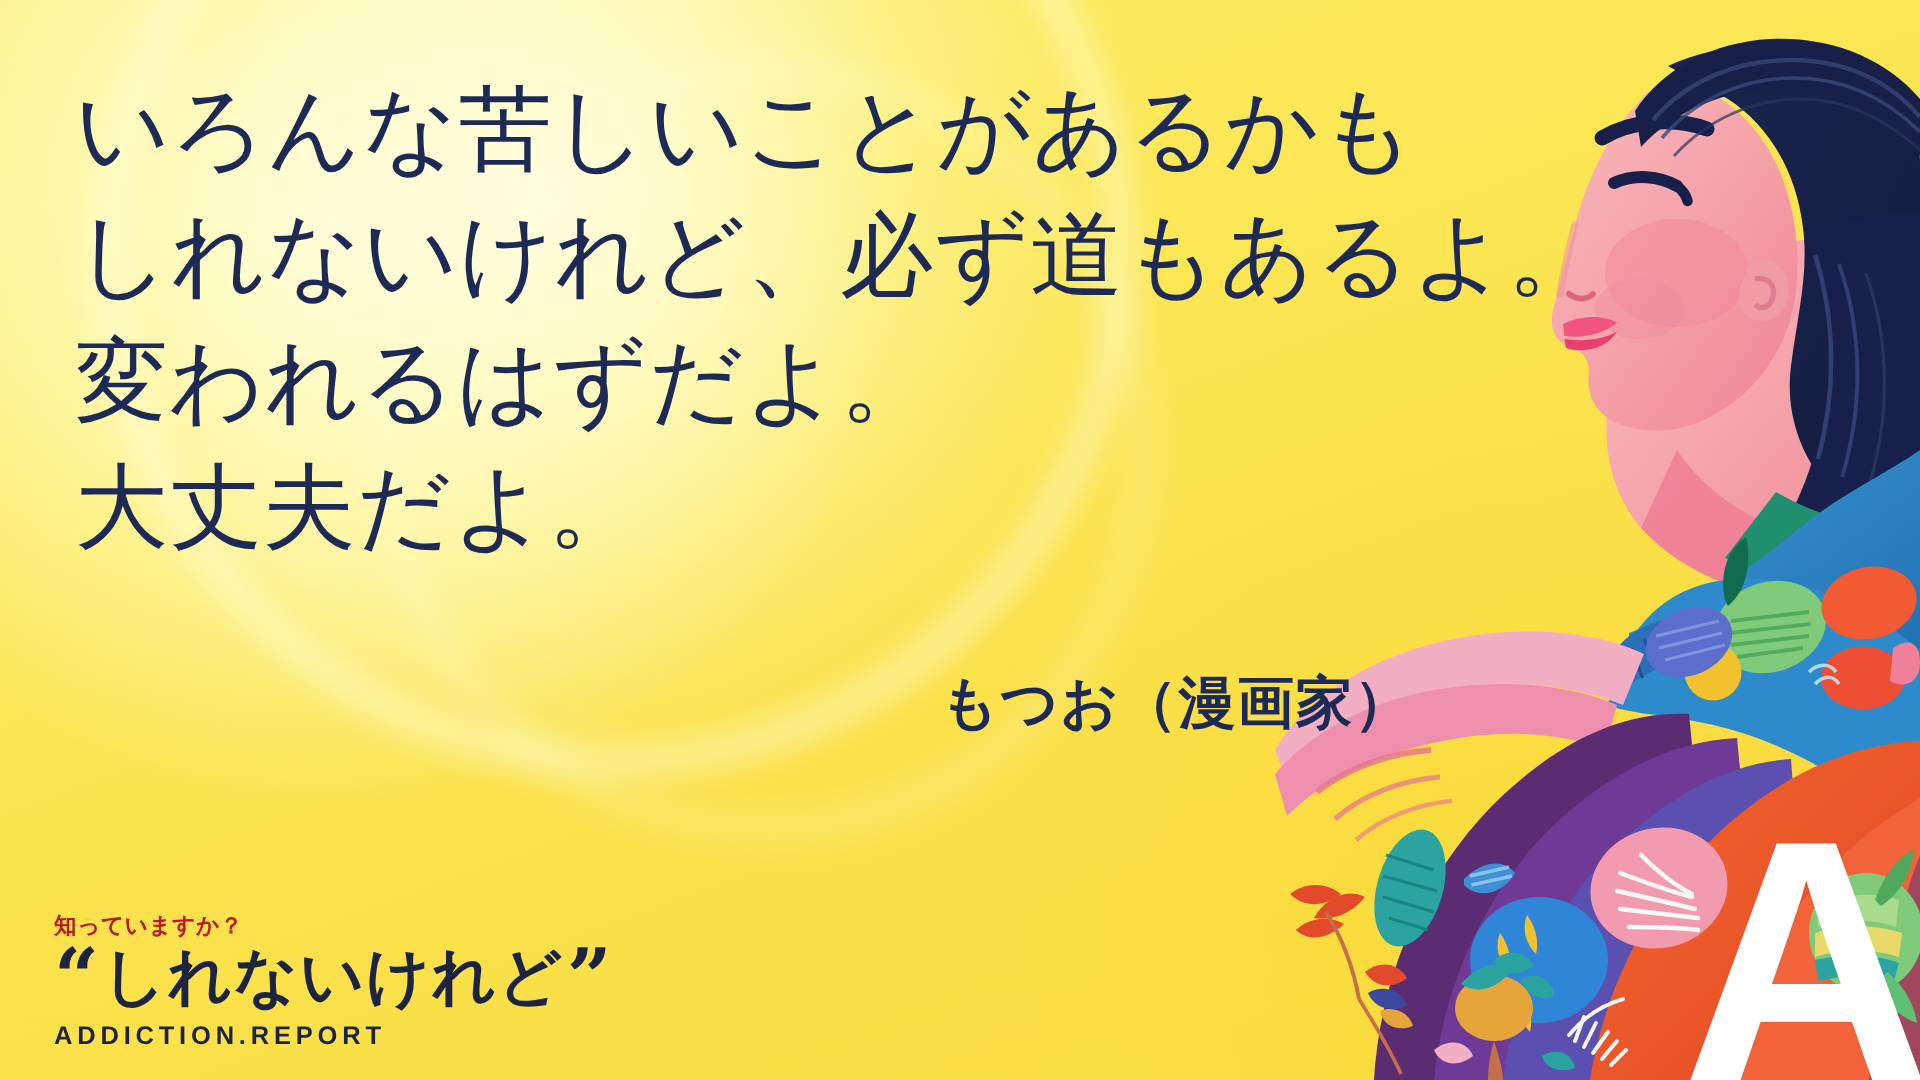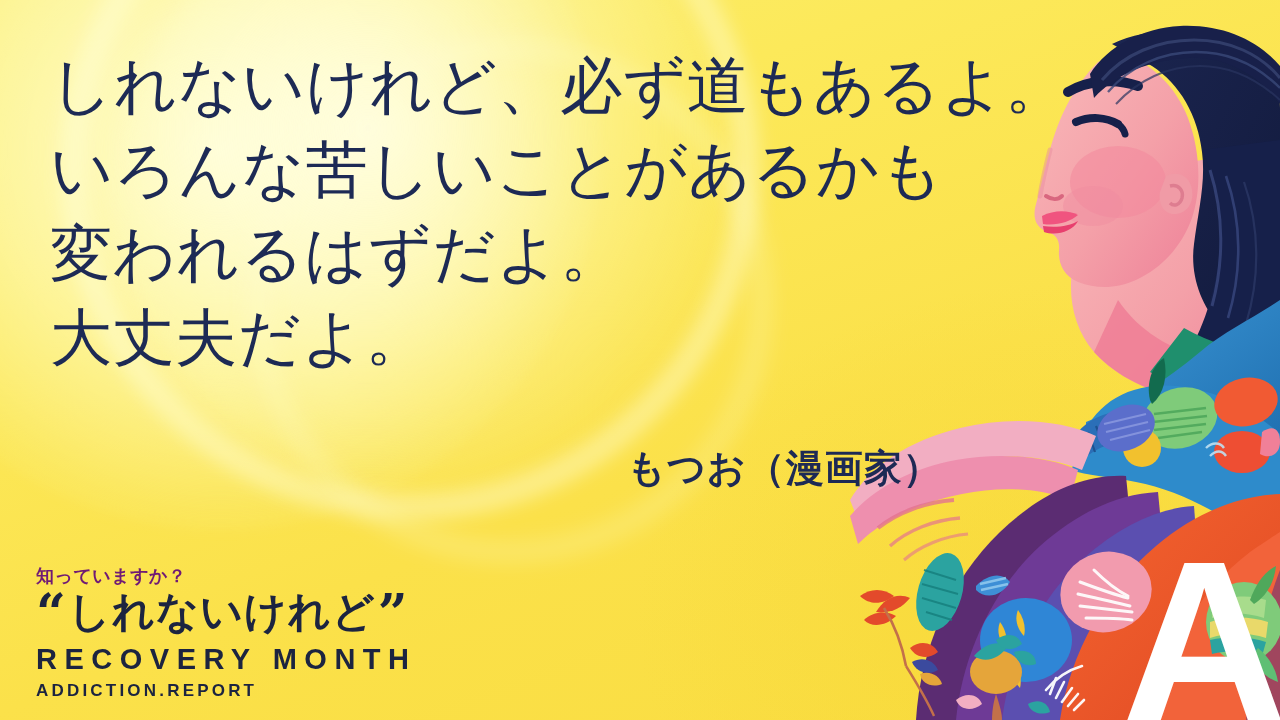--- a/index.html
+++ b/index.html
@@ -104,26 +104,26 @@
   }
 
   
   .logo-lockup {
     position: absolute;
     left: 36px;
     bottom: 18px;
     color: #1C2440;
   }
   .logo-kicker {
-    font-size: 18px;
+    font-size: 15px;
     font-weight: 700;
     letter-spacing: 0.5px;
     line-height: 1.1;
     margin-bottom: 5px;
-    color: #701a75;
+    color: #b91c1c;
     font-family: "DejaVu Sans", "Liberation Sans", sans-serif;
   }
   .logo-jp-row {
     display: flex;
     align-items: flex-start;
     line-height: 1;
     margin-bottom: 5px;
   }
   .logo-quote {
     font-size: 52px;
@@ -403,36 +403,35 @@
           <path d="M146 694 C150 706 152 714 152 720 L142 720 C142 710 144 700 146 694 Z" fill="#C3704A"></path>
           <path d="M106 700 C116 692 128 694 132 704 C122 712 110 710 106 700 Z" fill="#F2AEC2"></path>
           <path d="M178 704 C188 698 198 702 200 712 C190 716 180 712 178 704 Z" fill="#2BA3A0"></path>
         </g>
 
       </g>
     </svg>
   </div>
 
   <div class="quote-block">
+    <div class="quote-line">いろんな苦しいことがあるかも</div>
     <div class="quote-line">しれないけれど、必ず道もあるよ。</div>
-    <div class="quote-line">いろんな苦しいことがあるかも</div>
     <div class="quote-line">変われるはずだよ。</div>
     <div class="quote-line">大丈夫だよ。</div>
   </div>
 
   <div class="attribution">もつお（漫画家）</div>
 
   <div class="logo-lockup">
     <div class="logo-kicker">知っていますか？</div>
     <div class="logo-jp-row">
       <span class="logo-quote open">“</span>
       <span class="logo-jp">しれないけれど</span>
       <span class="logo-quote close">”</span>
     </div>
-    <div class="logo-en">RECOVERY MONTH</div>
     <div class="logo-url">ADDICTION.REPORT</div>
   </div>
 
   <div class="watermark">
     <span class="wm-a">A</span>
   </div>
 
 </div>
 
 </body></html>

